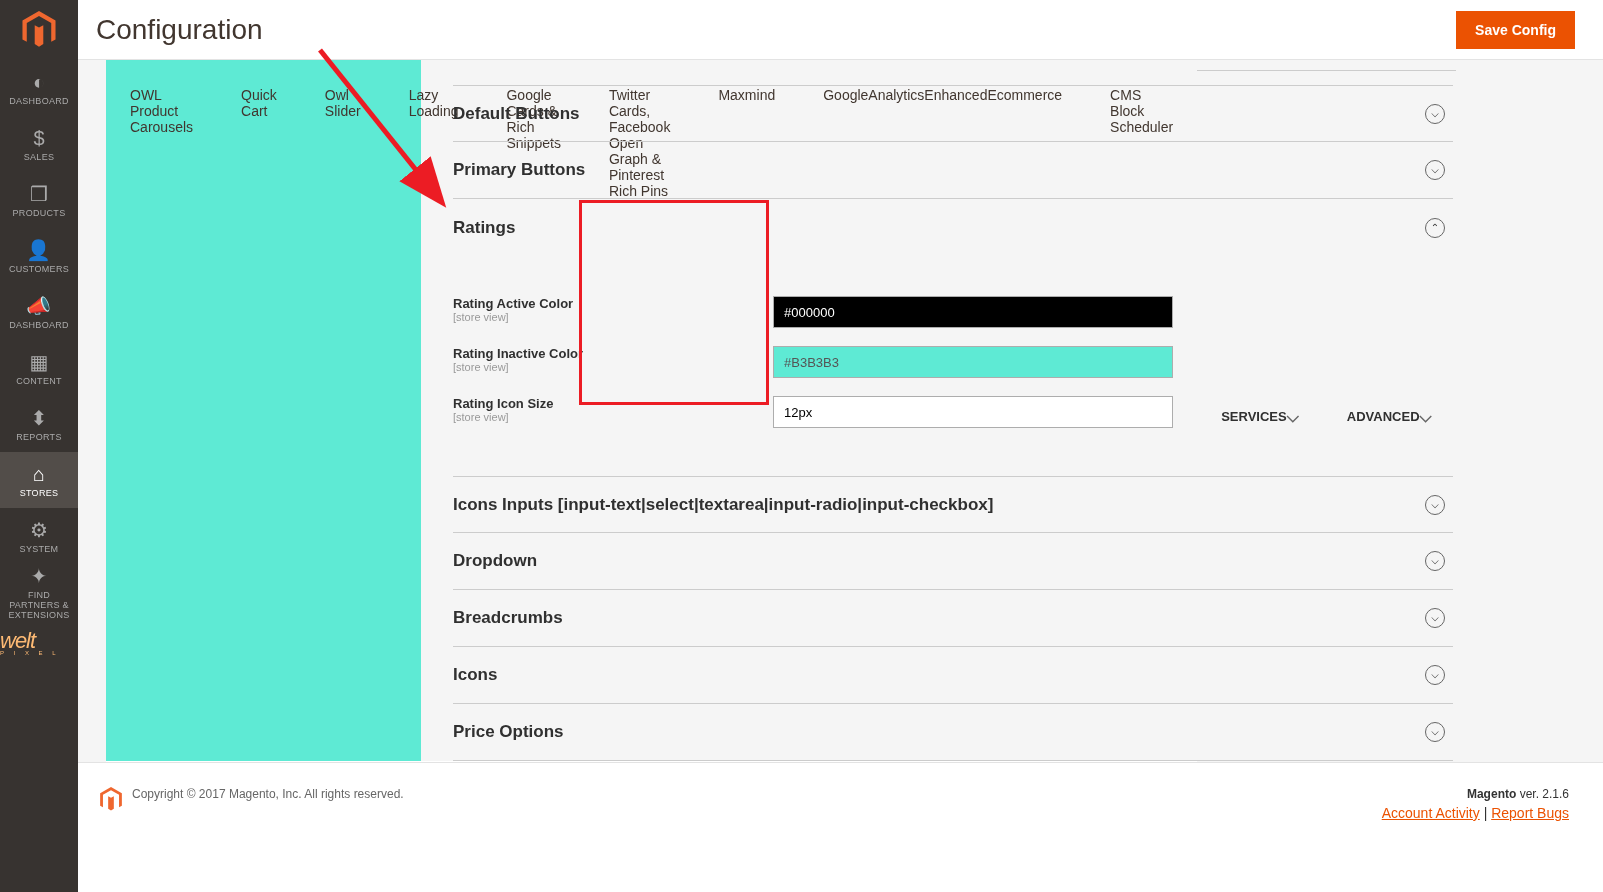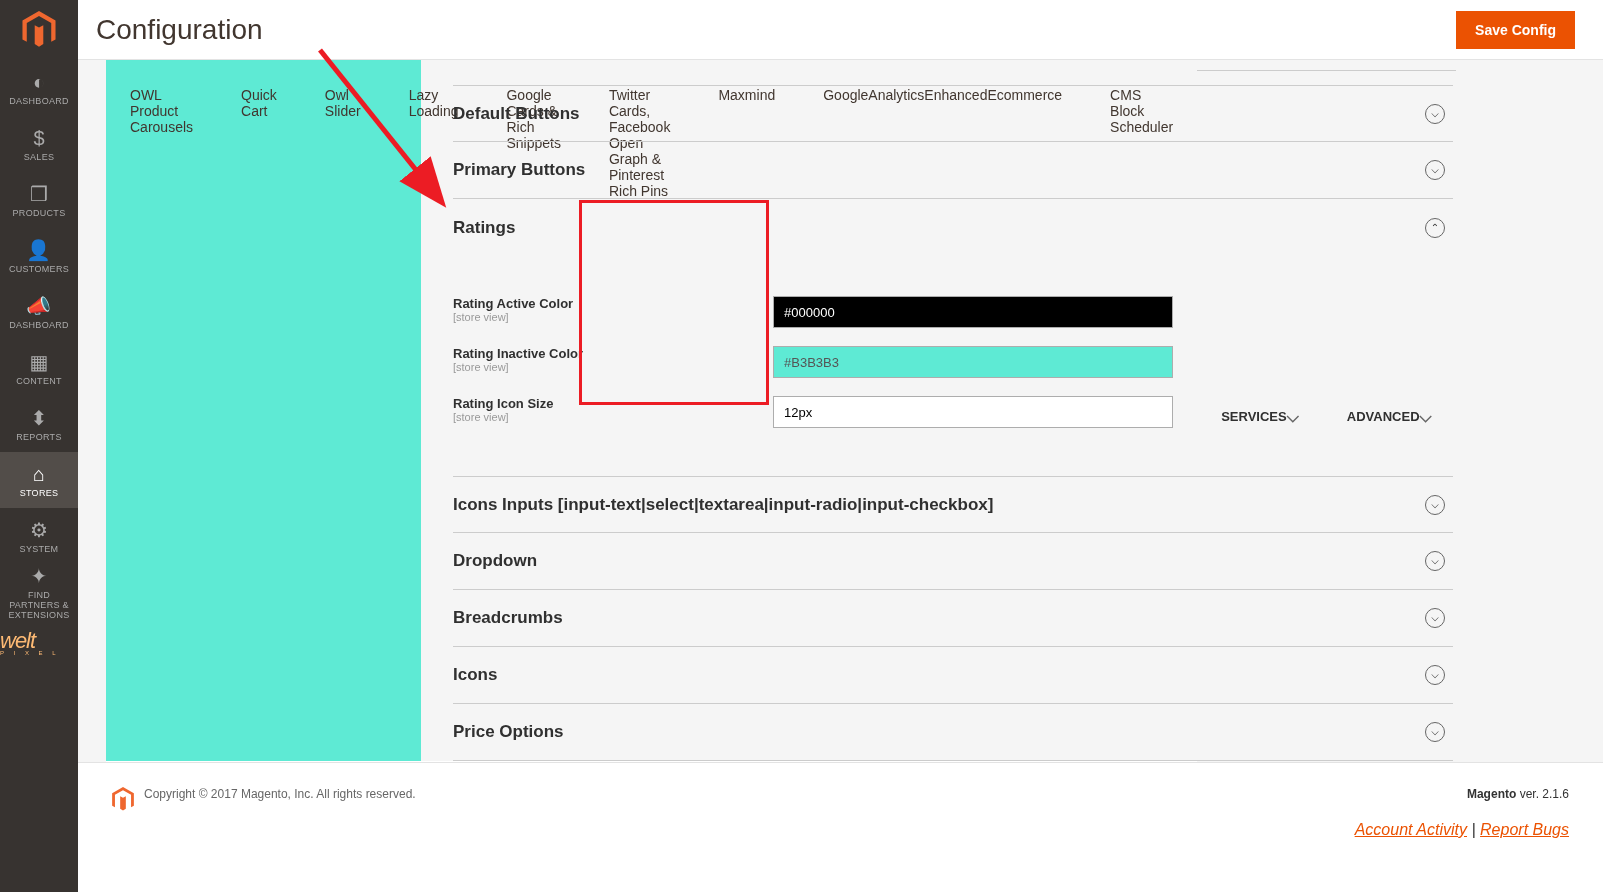--- a/index.html
+++ b/index.html
@@ -47,27 +47,27 @@
 .field-scope { font-size: 11px; color: #999; display: block; }
 .field-input { width: 400px; height: 32px; border: 1px solid #adadad; padding: 12px 10px; font-size: 13px; }
 .field-input.black { background: #000; color: #fff; }
 .field-input.gray { background: #5eead4; color: #555; }
 
 
 .red-box { position: absolute; border: 3px solid #ec1c24; pointer-events: none; }
 .arrow-svg { position: absolute; pointer-events: none; }
 
 
-.footer { position: absolute; left: 78px; bottom: 0; right: 0; height: 130px; background: #fff; padding: 24px 34px; border-top: 1px solid #e3e3e3; }
+.footer { position: absolute; left: 66px; bottom: 0; right: 0; height: 130px; background: #fff; padding: 24px 34px; border-top: 1px solid #e3e3e3; }
 .footer-inner { display: flex; align-items: flex-start; }
 .footer-logo { color: #ef672f; margin-right: 10px; }
 .footer-copy { font-size: 12px; color: #666; }
 .footer-right { margin-left: auto; text-align: right; }
 .footer-right .ver { font-size: 12px; }
-.footer-right .links { font-size: 16px; margin-top: 20px; font-style: italic; }
+.footer-right .links { font-size: 14px; margin-top: 4px; }
 .footer-right .links a { color: #eb5202; text-decoration: underline; }
 
 svg.m-logo path { fill: #ef672f; }
 </style>
 </head>
 <body>
 
 <div class="admin-nav">
   <div class="logo">
     <svg class="m-logo" width="34" height="38" viewBox="0 0 100 115">

